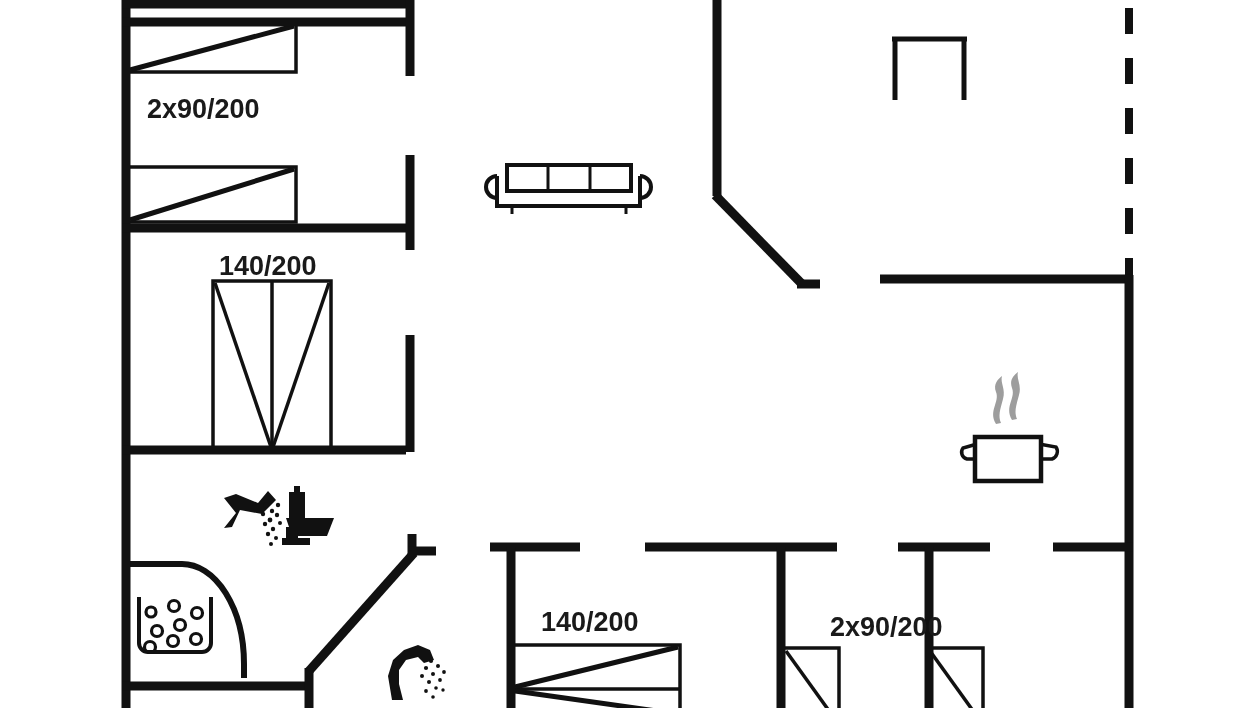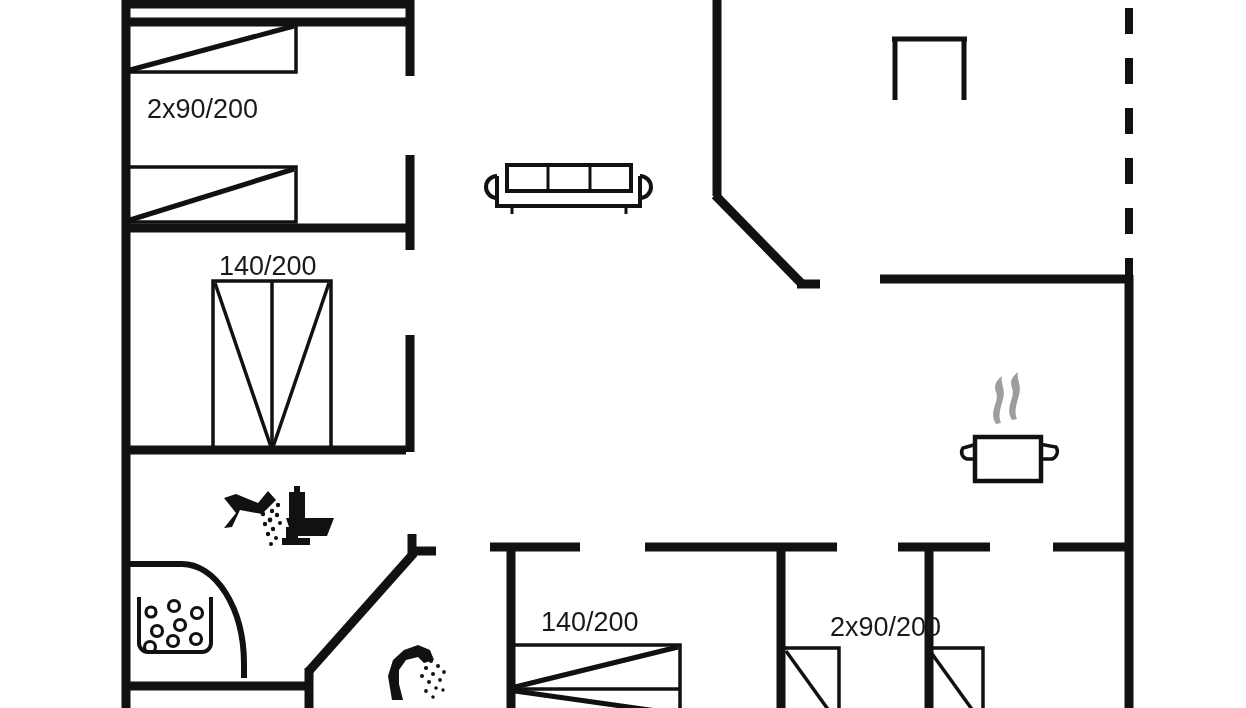--- a/index.html
+++ b/index.html
@@ -9,20 +9,21 @@
   }
   body {
     font-family: "Liberation Sans", sans-serif;
   }
   #floorplan-root {
     position: relative;
     width: 1246px;
     height: 708px;
     background: #ffffff;
     overflow: hidden;
+    font-weight: bold;
   }
   #floorplan-svg {
     display: block;
     width: 1246px;
     height: 708px;
   }
   .dim-label {
     font-family: "Liberation Sans", sans-serif;
     font-size: 27px;
     fill: #1a1a1a;

